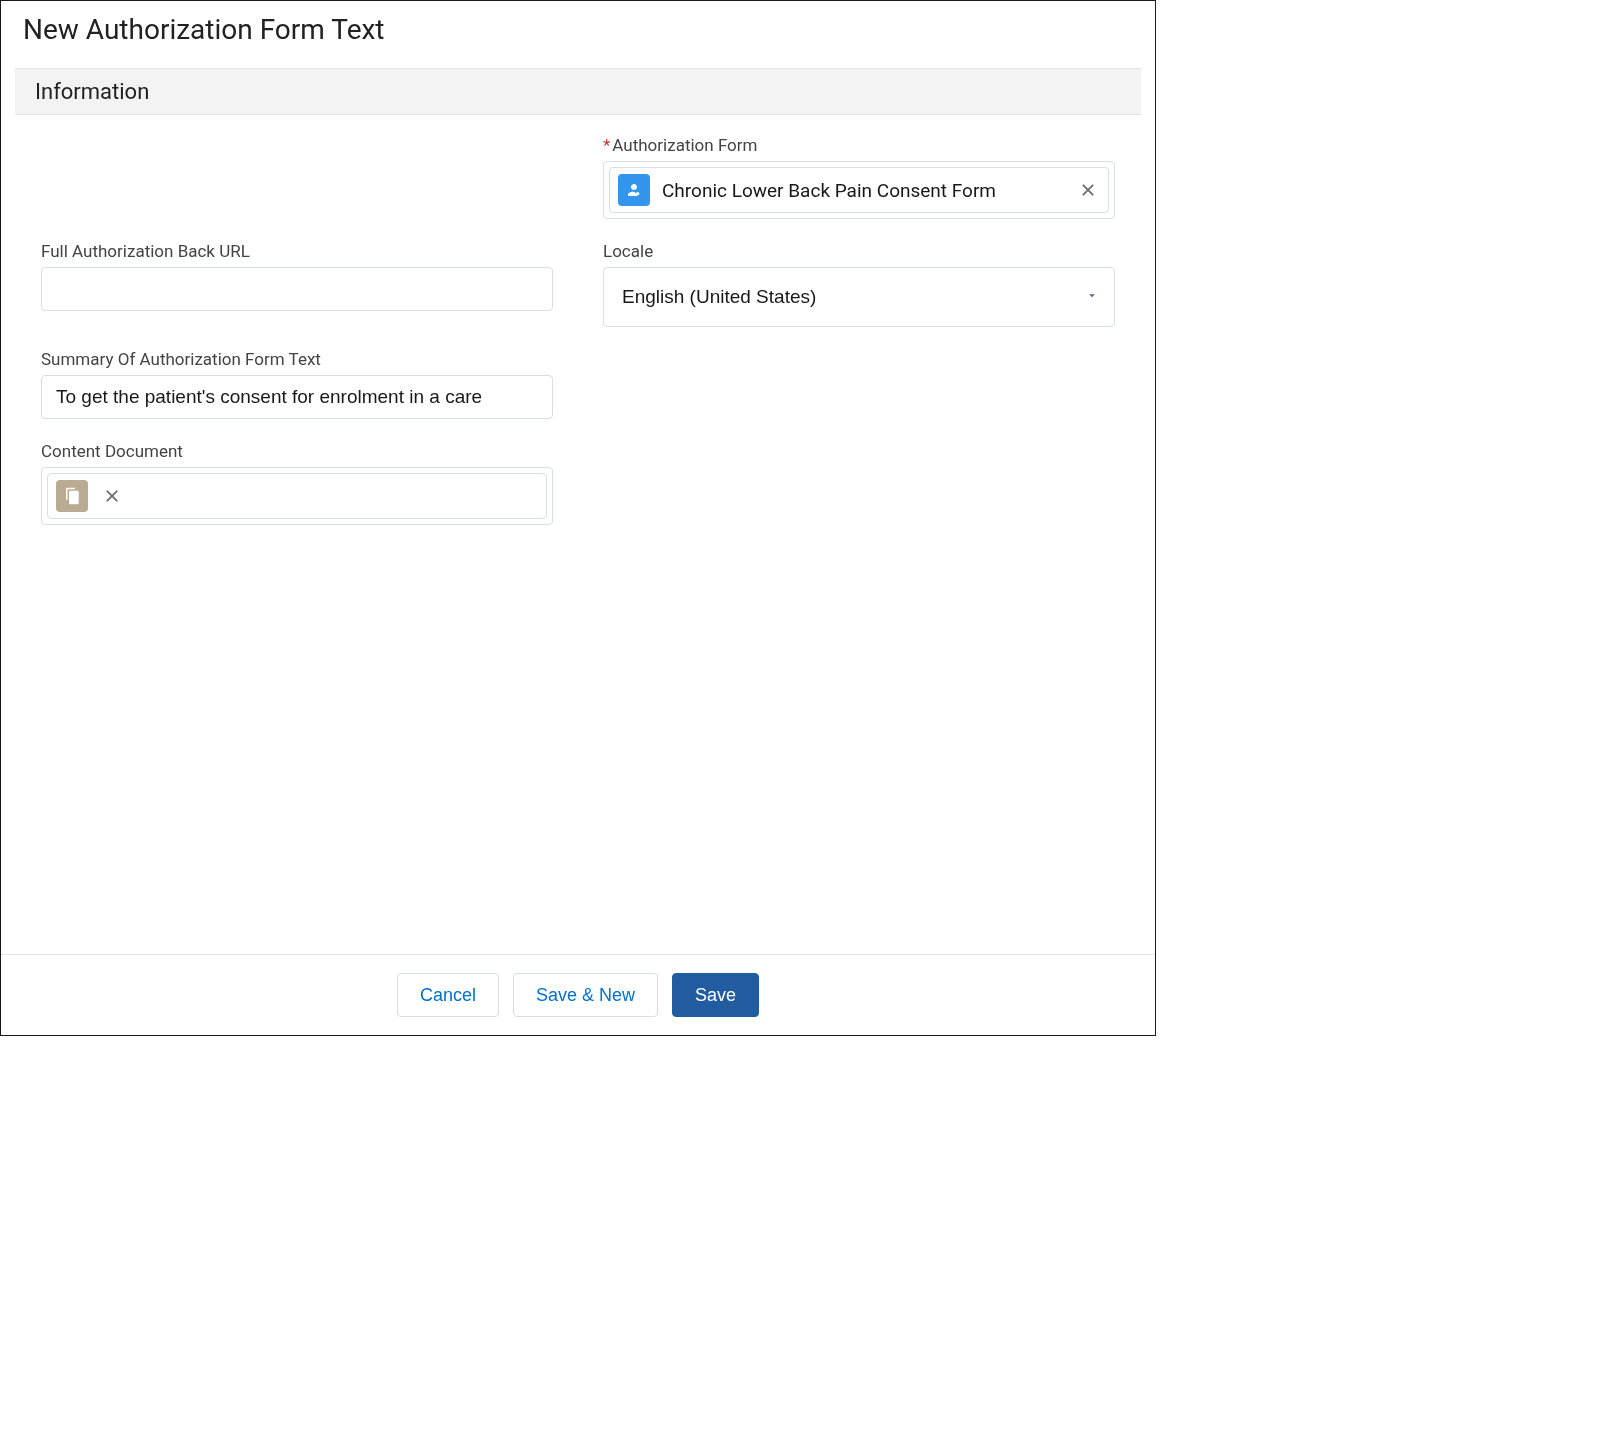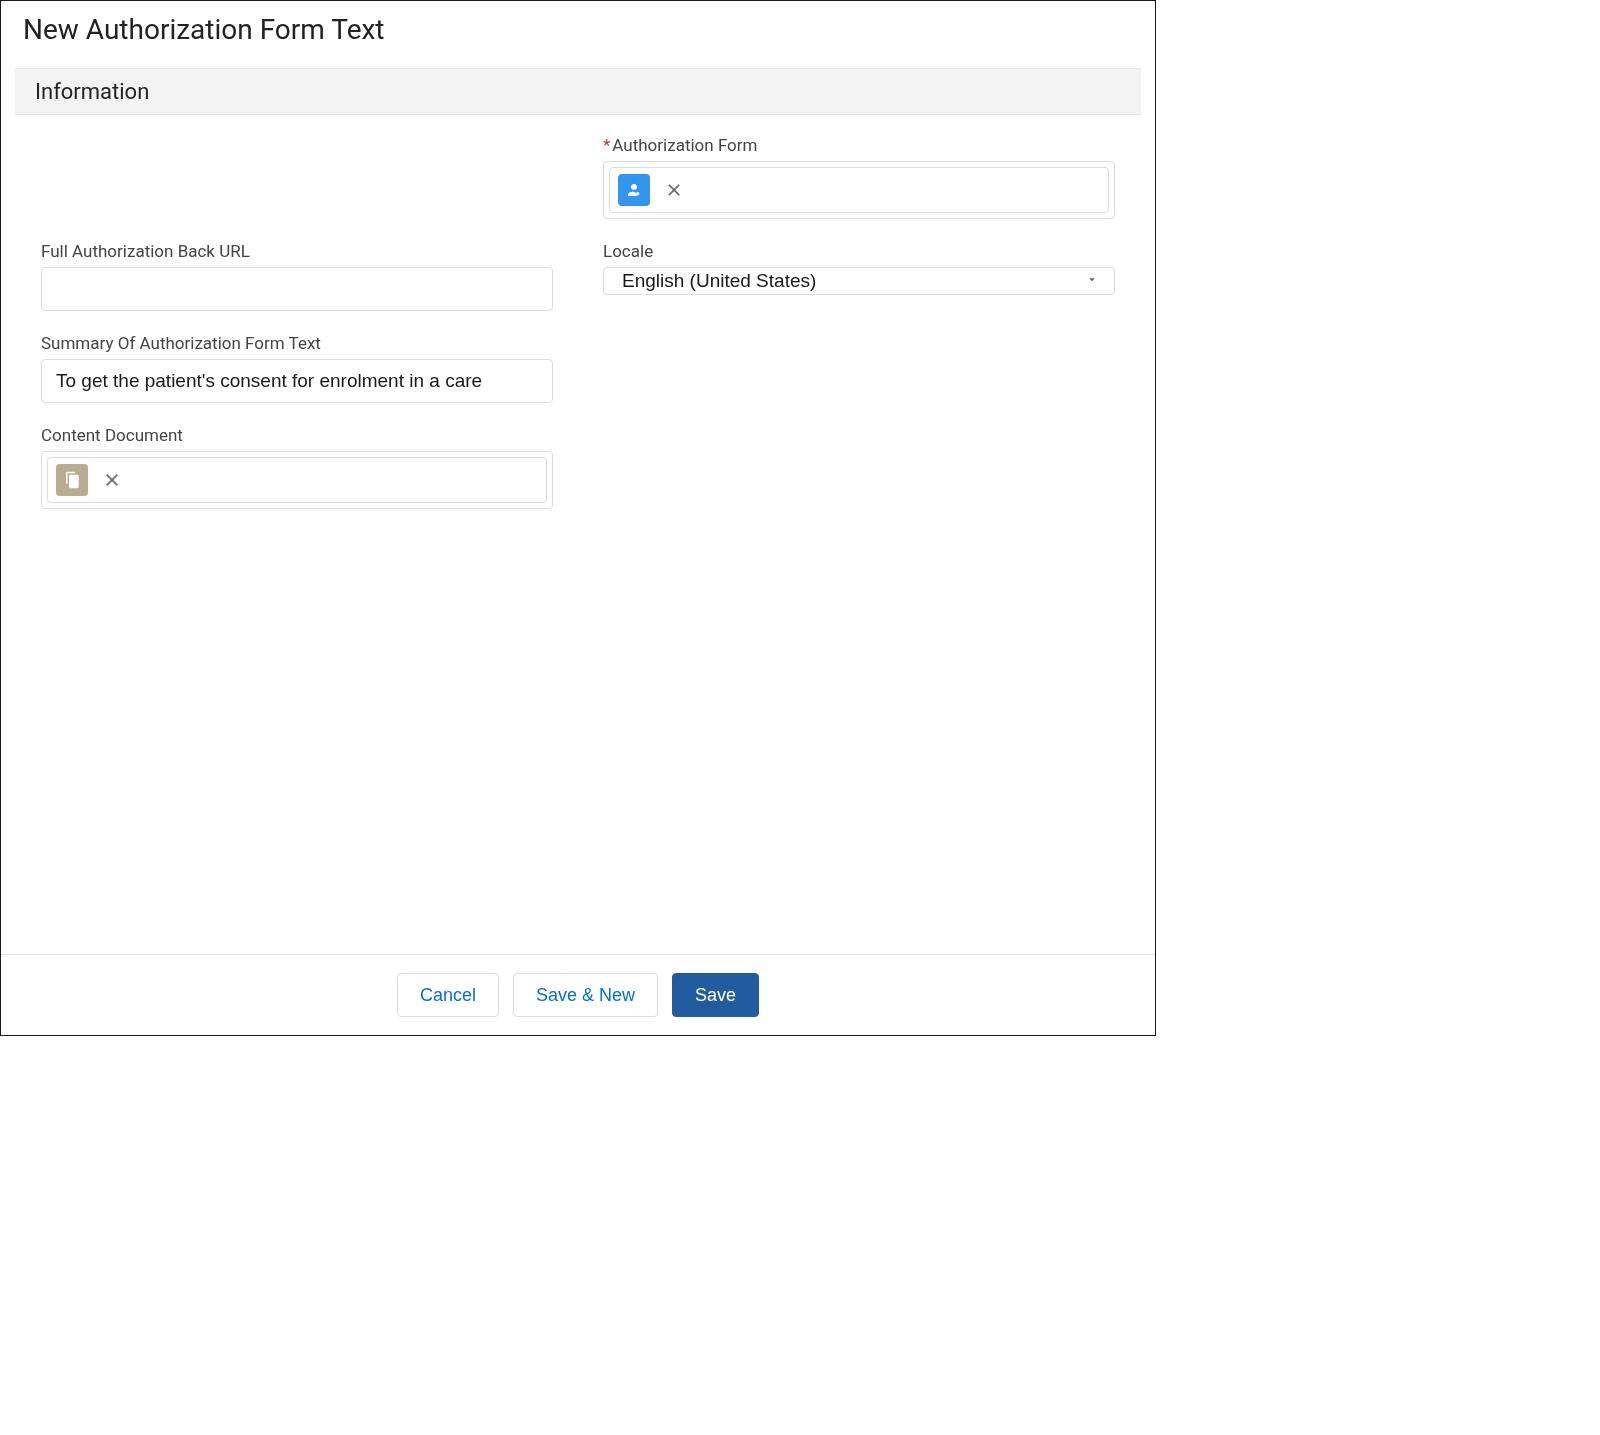--- a/index.html
+++ b/index.html
@@ -115,21 +115,21 @@
   .lookup-remove svg {
     fill: #706e6b;
     width: 16px;
     height: 16px;
   }
   .select-wrap {
     position: relative;
   }
   .select-input {
     width: 100%;
-    height: 28px;
+    height: 60px;
     border: 1px solid #d8dde6;
     border-radius: 4px;
     padding: 0 40px 0 18px;
     font-size: 19px;
     color: #181818;
     background: #fff;
     appearance: none;
     cursor: pointer;
     text-align: left;
     display: flex;
@@ -189,20 +189,21 @@
         <span class="req">*</span><span>Authorization Form</span>
       </label>
       <div class="lookup-wrap">
         <div class="lookup-pill">
           <span class="lookup-icon icon-blue">
             <svg viewBox="0 0 24 24" width="18" height="18">
                 <path d="M12 12c2.21 0 4-1.79 4-4s-1.79-4-4-4-4 1.79-4 4 1.79 4 4 4zm0 2c-2.67 0-8 1.34-8 4v2h12v-2c0-2.66-5.33-4-8-4z"></path>
                 <circle cx="17" cy="17" r="2.2"></circle>
               </svg>
           </span>
+          <span class="lookup-text">Chronic Lower Back Pain Consent Form</span>
           <span class="lookup-remove">
             <svg viewBox="0 0 52 52">
                 <path d="M31 25.4l13-13.1c.6-.6.6-1.5 0-2.1l-2-2.1c-.6-.6-1.5-.6-2.1 0L26.8 21.2c-.4.4-1 .4-1.4 0L12.3 8c-.6-.6-1.5-.6-2.1 0l-2.1 2.1c-.6.6-.6 1.5 0 2.1l13.1 13.1c.4.4.4 1 0 1.4L8 39.9c-.6.6-.6 1.5 0 2.1l2.1 2.1c.6.6 1.5.6 2.1 0L25.4 31c.4-.4 1-.4 1.4 0l13.1 13.1c.6.6 1.5.6 2.1 0l2.1-2.1c.6-.6.6-1.5 0-2.1L31 26.8c-.4-.4-.4-1 0-1.4z"></path>
               </svg>
           </span>
         </div>
       </div>
     </div>
 
     <div class="field col-left">

